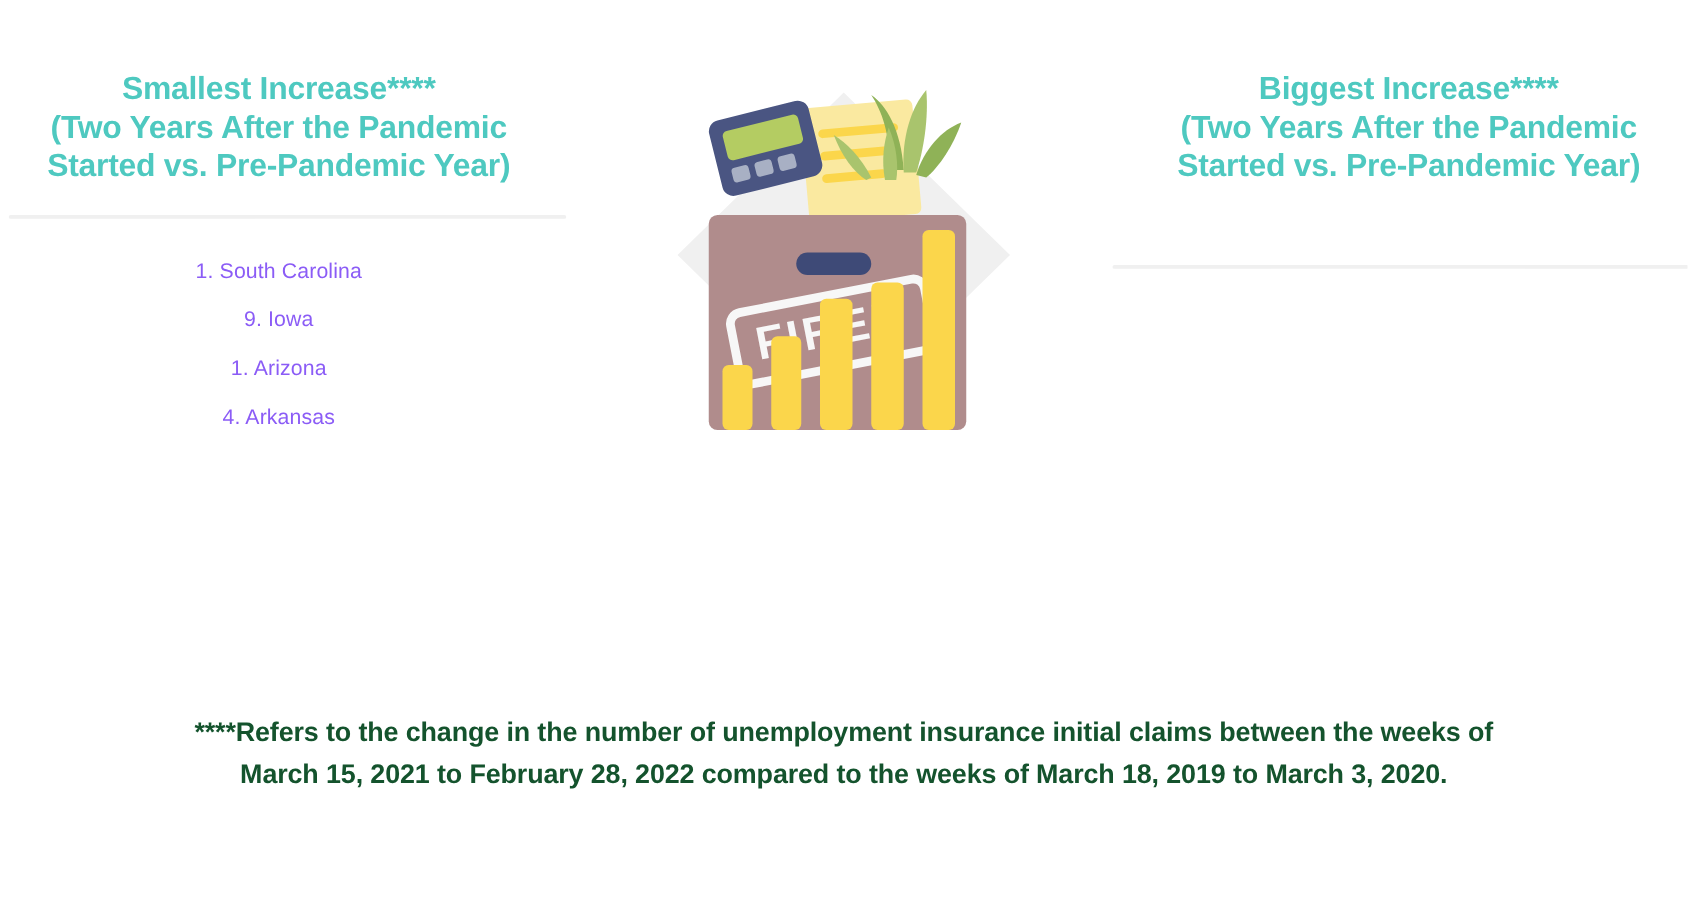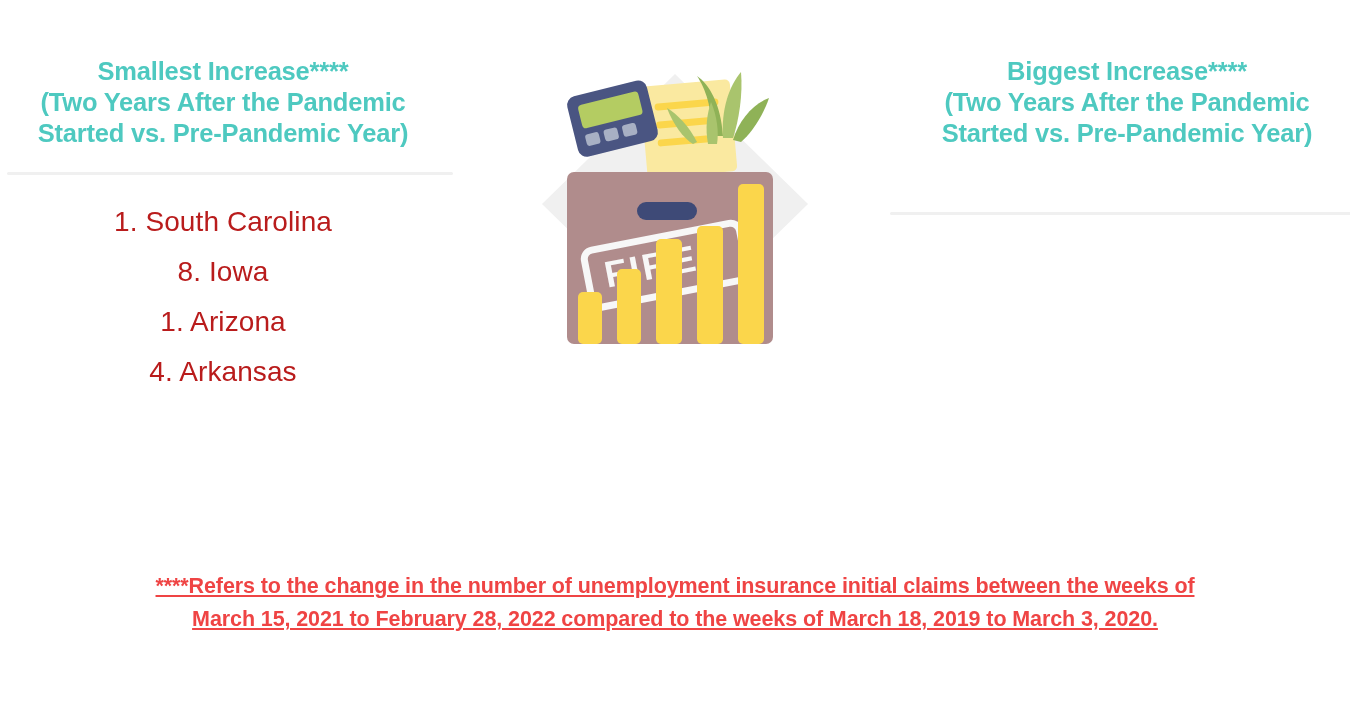--- a/index.html
+++ b/index.html
@@ -68,22 +68,22 @@
 
   .rank-list {
     list-style: none;
     margin: 0;
     padding: 0;
     width: 100%;
     text-align: center;
     margin-top: 22px;
   }
   .rank-item {
-    color: #b91c1c;
-    font-size: 28px;
+    color: #8b5cf6;
+    font-size: 17px;
     line-height: 1;
     padding: 11px 0;
     letter-spacing: 0.1px;
   }
 
   
   .art-col {
     width: 430px;
     display: flex;
     justify-content: center;
@@ -98,46 +98,45 @@
   }
   .art-wrap svg { display: block; }
 
   
   .footnote {
     position: absolute;
     left: 0;
     top: 570px;
     width: 1350px;
     text-align: center;
-    color: #ef4444;
+    color: #14532d;
     font-size: 21.5px;
     font-weight: bold;
     line-height: 1.55;
     letter-spacing: -0.1px;
-    text-decoration: underline;
   }
   .footnote-line { display: block; }
 </style>
 </head>
 <body>
 
 <div class="infographic">
 
   <div class="top-row">
 
     <div class="rank-col left">
       <div class="col-heading">
         <span>Smallest Increase****</span><br>
         <span>(Two Years After the Pandemic</span><br>
         <span>Started vs. Pre-Pandemic Year)</span>
       </div>
       <div class="divider left"></div>
       <ul class="rank-list">
         <li class="rank-item">1. South Carolina</li>
-        <li class="rank-item">8. Iowa</li>
+        <li class="rank-item">9. Iowa</li>
         <li class="rank-item">1. Arizona</li>
         <li class="rank-item">4. Arkansas</li>
       </ul>
     </div>
 
     <div class="art-col">
       <div class="art-wrap">
         <svg width="300" height="290" viewBox="0 0 300 290" xmlns="http://www.w3.org/2000/svg">
 
           <g>

